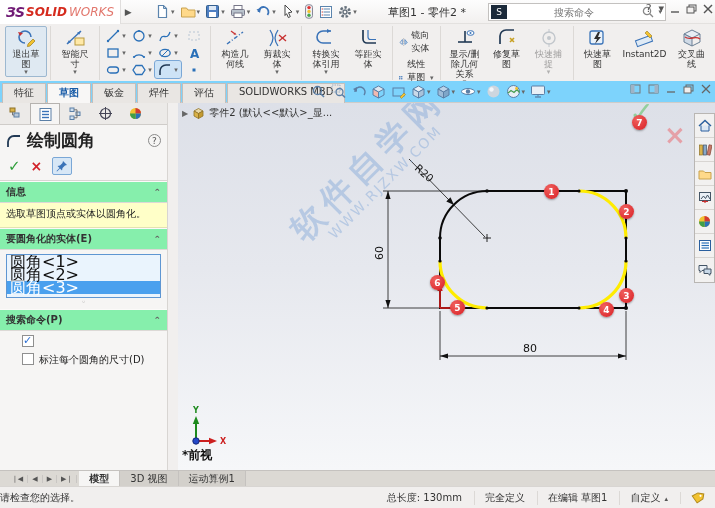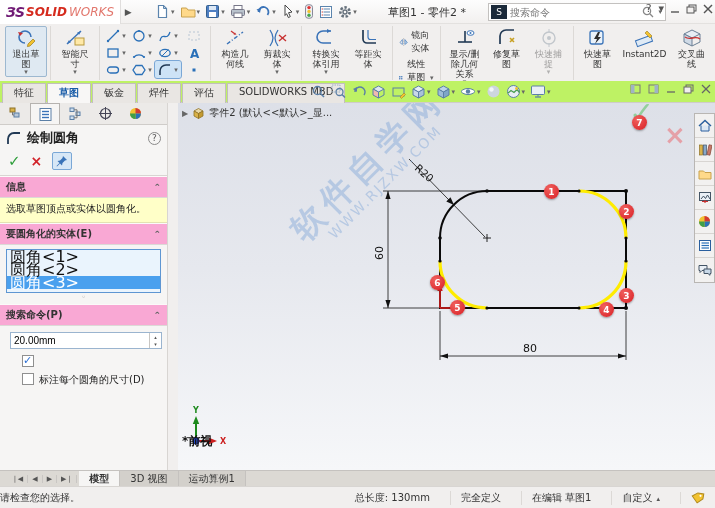--- a/index.html
+++ b/index.html
@@ -17,69 +17,69 @@
   .logo .works { color:#e2776d; font-size:12px; font-weight:normal; }
   .menu-flyout { width:14px; text-align:center; color:#555; font-size:9px; cursor:pointer; }
   .tb-icons { display:flex; align-items:center; gap:1px; margin-left:18px; }
   .tb-btn { display:flex; align-items:center; padding:2px 2px; border-radius:2px; }
   .caret { font-size:7px; color:#666; margin-left:1px; }
   .doc-title { position:absolute; left:388px; top:5px; font-size:11px; color:#333; white-space:nowrap; }
   .searchbox { position:absolute; left:488px; top:3px; width:178px; height:18px; background:#fff;
     border:1px solid #c3c1bf; display:flex; align-items:center; }
   .search-sw { width:16px; height:14px; background:#1b2a3a; color:#fff; font-size:9px; display:flex;
     align-items:center; justify-content:center; margin:0 3px 0 2px; }
-  .searchbox input { flex:1; border:none; outline:none; font-size:10px; color:#888; background:transparent; min-width:0; }
+  .searchbox input { flex:1; border:none; outline:none; font-size:10px; color:#888; background:transparent; min-width:0;margin-left:44px; }
   .win-ctrls { position:absolute; right:2px; top:2px; display:flex; align-items:center; gap:6px; }
   .win-ctrls span { color:#555; font-size:11px; cursor:pointer; }
 
   
   .ribbon { position:absolute; left:0; top:24px; width:715px; height:57px; background:#f1efee;
     display:flex; align-items:stretch; padding:2px 0 1px 2px; }
   .rgroup { display:flex; align-items:flex-start; padding:0 3px; border-right:1px solid #dcd9d6; }
   .bigbtn { display:flex; flex-direction:column; align-items:center; justify-content:flex-start;
     width:42px; padding:1px 0; border:1px solid transparent; border-radius:2px; cursor:pointer; }
   .bigbtn.pressed { background:#dfe9f2; border-color:#9db8d0; }
   .bigbtn .blabel { font-size:9px; line-height:10px; text-align:center; color:#333; margin-top:1px; white-space:pre-line; }
   .bigbtn .bcaret { font-size:7px; color:#666; line-height:6px; }
   .bigbtn.disabled { opacity:.45; }
   .entgrid { display:grid; grid-template-columns:repeat(4,26px); grid-template-rows:repeat(3,17px); padding-top:1px; }
   .entcell { display:flex; align-items:center; justify-content:center; gap:1px; cursor:pointer; border-radius:2px; }
   .entcell.active { background:#cde3f6; outline:1px solid #7aa7d6; }
   .smallrows { display:flex; flex-direction:column; justify-content:flex-start; gap:1px; padding-top:2px; }
   .smallrow { display:flex; align-items:center; gap:3px; font-size:9px; color:#333; padding:1px 3px; cursor:pointer; border-radius:2px; }
 
   
-  .tabrow { position:absolute; left:0; top:81px; width:715px; height:22px; background:#bef264;
+  .tabrow { position:absolute; left:0; top:81px; width:715px; height:22px; background:#7dd3fc;
     border-bottom:1px solid #cfccc9; }
   .cmdtabs { position:absolute; left:2px; top:2px; display:flex; }
   .cmdtab { padding:2px 11px 3px; font-size:10px; color:#333; border:1px solid #c2bfbc; border-bottom:none;
     background:#e9e6e3; margin-right:1px; cursor:pointer; }
   .cmdtab.active { background:#f8f7f6; color:#1a5da8; font-weight:bold; }
   .headsup { position:absolute; left:310px; top:2px; display:flex; align-items:center; gap:3px; }
   .hu-btn { display:flex; align-items:center; padding:1px; cursor:pointer; border-radius:2px; }
   .child-ctrls { position:absolute; right:4px; top:3px; display:flex; gap:7px; align-items:center; }
 
   
   .main { position:absolute; left:0; top:103px; width:715px; height:367px; }
 
   
   .pm { position:absolute; left:0; top:0; width:168px; height:367px; background:#f6f5f4; border-right:1px solid #d8d5d2; }
   .pm-tabs { display:flex; height:22px; border-bottom:1px solid #cfccc9; background:#eceae8; }
   .pm-tab { width:30px; display:flex; align-items:center; justify-content:center; cursor:pointer; }
   .pm-tab.active { background:#f6f5f4; border:1px solid #b5b2af; border-bottom:none; }
   .pm-header { display:flex; align-items:center; gap:5px; padding:4px 6px 3px; }
-  .pm-title { font-size:13px; font-weight:bold; color:#222; flex:1; }
+  .pm-title { font-size:17px; font-weight:bold; color:#222; flex:1; }
   .help-circ { width:13px; height:13px; border:1px solid #8a8a8a; border-radius:50%; color:#555;
     font-size:9px; display:flex; align-items:center; justify-content:center; }
   .pm-actions { display:flex; align-items:center; gap:10px; padding:2px 8px 5px; border-bottom:1px solid #d8d5d2; }
   .ok-glyph { color:#2e9e3a; font-size:15px; font-weight:bold; cursor:pointer; }
   .cancel-glyph { color:#d2232a; font-size:14px; font-weight:bold; cursor:pointer; }
   .pin-btn { width:20px; height:18px; display:flex; align-items:center; justify-content:center;
     background:#d7e7f6; border:1px solid #7aa7d6; border-radius:2px; cursor:pointer; }
-  .pm-sect { padding:3px 6px; background:#f9a8d4; border-top:1px solid #fbfaf9; border-bottom:1px solid #dcd9d6;
+  .pm-sect { padding:3px 6px; background:#86efac; border-top:1px solid #fbfaf9; border-bottom:1px solid #dcd9d6;
     display:flex; align-items:center; font-size:10px; font-weight:bold; color:#333; }
   .pm-sect .chev { margin-left:auto; color:#666; font-size:9px; }
   .pm-msg { background:#ffffc8; font-size:10px; color:#222; padding:4px 6px 6px; border-bottom:1px solid #e4e2b2; }
   .listbox { margin:4px 6px 1px; background:#eaf4fd; border:1px solid #5e96d2; height:44px; overflow:hidden; }
   .listbox .li { font-size:16px; padding:0 3px; height:13px; line-height:13px; color:#111; cursor:pointer; }
   .listbox .li.sel { background:#4aa0ee; color:#fff; }
   .resize-dot { text-align:center; color:#999; font-size:7px; line-height:7px; }
   .radius-row { display:flex; align-items:center; gap:4px; padding:6px 6px 2px; }
   .radius-input { flex:1; display:flex; border:1px solid #9ab4cf; background:#fff; height:17px; }
   .radius-input input { flex:1; border:none; outline:none; font-size:10px; padding:0 3px; min-width:0; }
@@ -96,39 +96,39 @@
   .sketch-svg { position:absolute; left:0; top:0; }
   .balloon { position:absolute; width:15px; height:15px; border-radius:50%;
     background:radial-gradient(circle at 35% 30%, #f0605e, #d81f24); color:#fff; font-size:9px; font-weight:bold;
     display:flex; align-items:center; justify-content:center; box-shadow:0 1px 2px rgba(0,0,0,.35); z-index:5; }
   .watermark { position:absolute; left:55px; top:42px; width:280px; text-align:center;
     transform:rotate(-45deg); color:rgba(122,163,214,.42); pointer-events:none; z-index:2; }
   .watermark .w1 { font-size:33px; font-weight:bold; letter-spacing:7px; line-height:34px; }
   .watermark .w2 { font-size:14px; letter-spacing:2px; }
   .confirm-ok { position:absolute; left:451px; top:-8px; font-size:30px; font-weight:bold; color:#93cf9d; z-index:4; cursor:pointer; }
   .confirm-cancel { position:absolute; left:486px; top:17px; font-size:26px; font-weight:bold; color:#e5a0a7; z-index:4; cursor:pointer; }
-  .viewlabel { position:absolute; left:4px; bottom:20px; font-size:12px; font-weight:bold; color:#111; }
+  .viewlabel { position:absolute; left:4px; bottom:6px; font-size:12px; font-weight:bold; color:#111; }
   .taskpane { position:absolute; right:0; top:10px; width:21px; background:#f2f1f0; border:1px solid #b9b6b3; z-index:6; }
   .tp-btn { height:24px; display:flex; align-items:center; justify-content:center; border-bottom:1px solid #d8d5d2; cursor:pointer; }
   .tp-btn:last-child { border-bottom:none; }
 
   
   .bottomtabs { position:absolute; left:0; top:470px; width:715px; height:16px; background:#dcd9d4;
     border-top:1px solid #c5c2bf; display:flex; align-items:stretch; }
   .nav-btns { display:flex; align-items:center; gap:0; padding:0 2px 0 8px; }
   .nav-btns span { font-size:7px; color:#555; padding:0 4px; border-right:1px solid #c9c6c3; cursor:pointer; }
   .btab { padding:1px 10px 0; font-size:10px; color:#333; border-right:1px solid #c5c2bf; background:#d3d0cb;
     display:flex; align-items:center; cursor:pointer; }
   .btab.active { background:#f6f5f4; font-weight:bold; }
 
   
   .statusbar { position:absolute; left:0; top:486px; width:715px; height:22px; background:#f1efee;
     border-top:1px solid #d8d5d2; display:flex; align-items:center; font-size:10px; color:#333; }
   .sb-hint { }
-  .sb-right { margin-left:auto; display:flex; align-items:center; gap:10px; }
+  .sb-right { margin-left:auto; display:flex; align-items:center; gap:2px; }
   .sb-item { padding:0 10px; border-left:1px solid #dcd9d6; white-space:nowrap; }
   .sb-caret { font-size:7px; color:#555; margin-left:4px; }
 
   svg { display:block; }
   .icon-stroke { stroke:#2a70b8; fill:none; stroke-width:1.3; }
 </style>
 </head>
 <body>
 
 <div id="app">
@@ -671,35 +671,20 @@
         <div class="li">圆角&lt;1&gt;</div>
         <div class="li">圆角&lt;2&gt;</div>
         <div class="li sel">圆角&lt;3&gt;</div>
       </div>
       <div class="resize-dot">◦</div>
 
       <div class="pm-sect" style="margin-top:3px;">
         <span>搜索命令(P)</span>
         <span class="chev">⌃</span>
       </div>
-      <div class="radius-row">
-        <svg width="17" height="16" viewBox="0 0 17 16">
-            <path d="M1,14 A13,13 0 0 1 14,1" fill="none" stroke="#445" stroke-width="1.4"></path>
-            <line x1="10,9" y1="9" x2="10" y2="9"></line>
-            <path d="M11,10 L4,5" stroke="#445" stroke-width="1.1"></path>
-            <polygon points="2.5,4 7,4.5 4.5,7.5" fill="#445"></polygon>
-          </svg>
-        <div class="radius-input">
-          <input value="20.00mm" style="">
-          <div class="spin">
-            <span>▴</span>
-            <span>▾</span>
-          </div>
-        </div>
-      </div>
       <div class="chk-row">
         <span class="chk checked"></span>
       </div>
       <div class="chk-row">
         <span class="chk"></span>
         <span>标注每个圆角的尺寸(D)</span>
       </div>
     </div>
 
     <div class="canvas">

